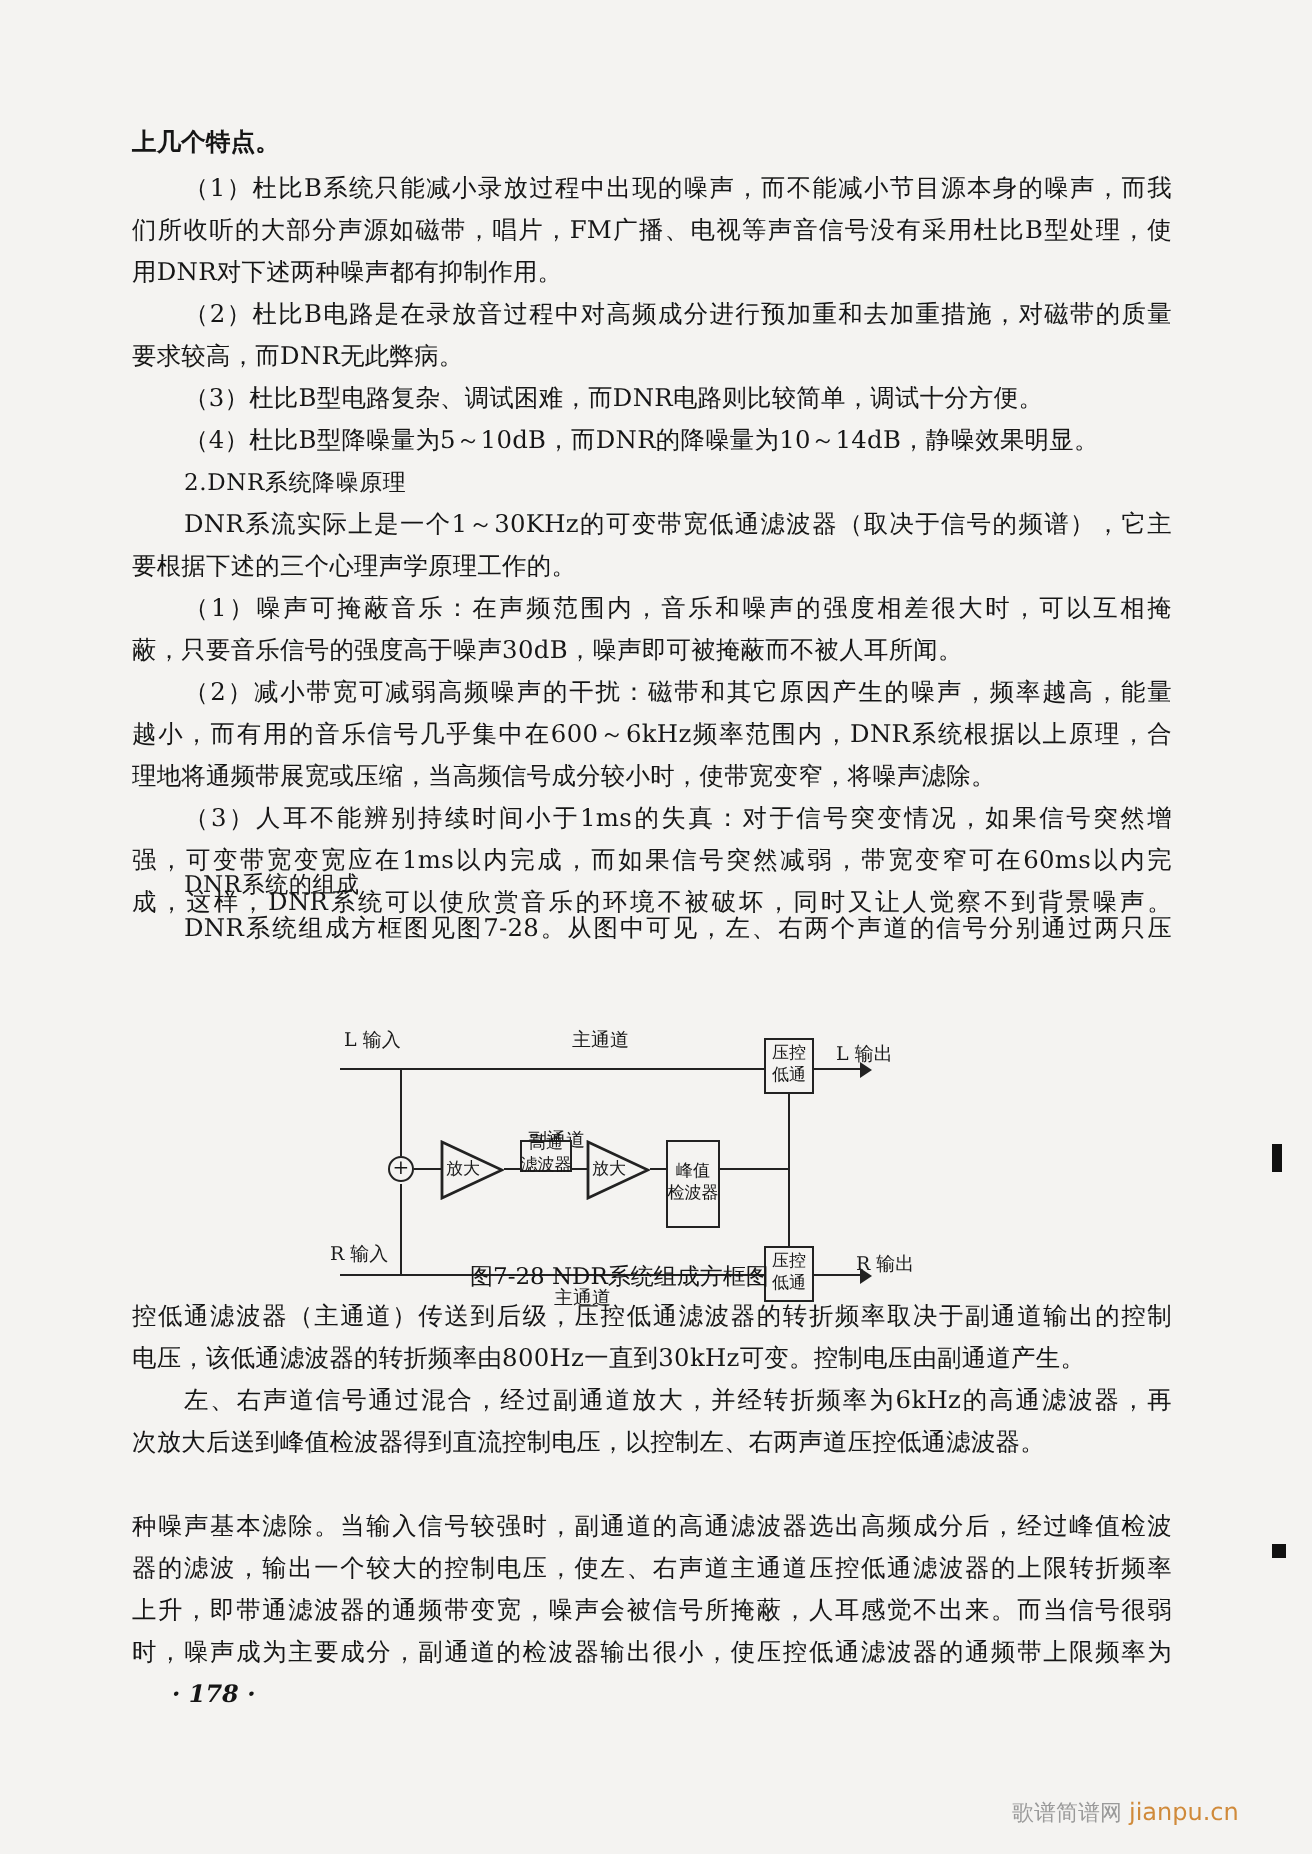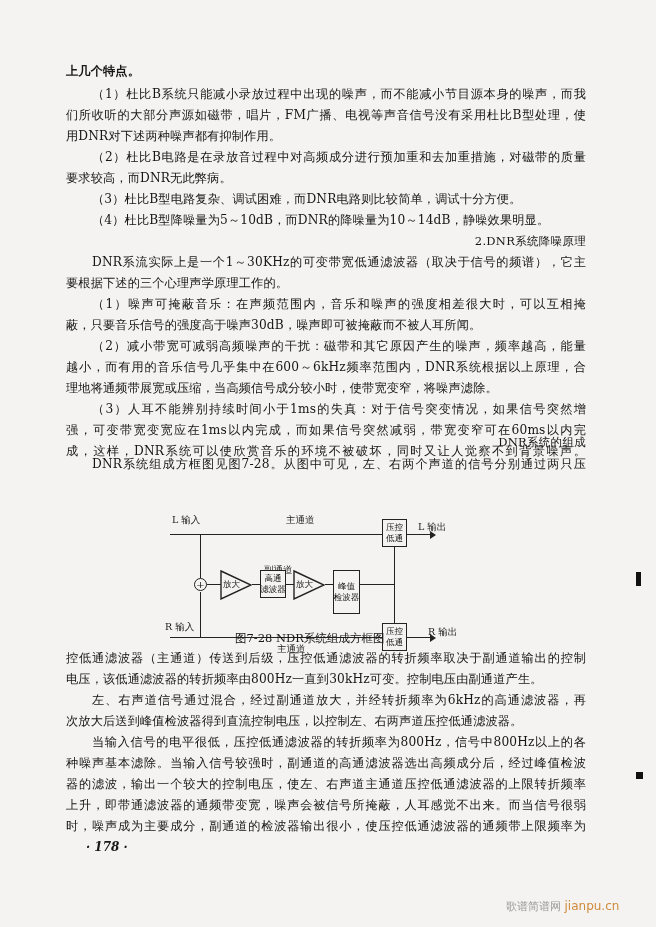--- a/index.html
+++ b/index.html
@@ -10,21 +10,21 @@
     color: #161616;
   }
   .page { position: absolute; left: 0; top: 0; width: 656px; height: 927px; }
   .line {
     position: absolute; left: 66px; width: 520px;
     font-size: 12.2px; line-height: 16px; white-space: nowrap;
     letter-spacing: 0.15px;
   }
   .indent { left: 92px; width: 494px; }
   .bold { font-weight: bold; }
-  .subhead { font-size: 11.5px; letter-spacing: 0.3px; text-align: right; }
+  .subhead { font-size: 11.5px; letter-spacing: 0.3px; }
   .justify { text-align: justify; text-align-last: justify; }
 
   
   .diagram { position: absolute; left: 160px; top: 478px; width: 300px; height: 150px; margin-top: 28px; }
   .dlabel { position: absolute; font-size: 9.5px; white-space: nowrap; color: #1a1a1a; }
   .wire-h { position: absolute; height: 1.4px; background: #222; }
   .wire-v { position: absolute; width: 1.4px; background: #222; }
   .box {
     position: absolute; border: 1.5px solid #222; background: #f4f3f1;
     font-size: 8.5px; line-height: 11px; text-align: center; display: flex;
@@ -89,21 +89,21 @@
     <div class="wire-v" style="left:40px; top:86px; height:46px"></div>
 
     <div class="sum" style="left:34px; top:72px">+</div>
 
     <div class="wire-h" style="left:47px; top:78px; width:14px"></div>
     <svg style="position:absolute;left:60px;top:64px" width="32" height="30">
       <polygon points="1,1 31,15 1,29" fill="#f4f3f1" stroke="#222" stroke-width="1.4"></polygon>
     </svg>
     <div class="dlabel" style="left:63px; top:73px; font-size:8.5px">放大</div>
     <div class="wire-h" style="left:92px; top:78px; width:8px"></div>
-    <div class="box" style="left:100px; top:64px; width:26px; height:28px; white-space:pre">高通
+    <div class="box" style="left:100px; top:64px; width:26px; height:16px; white-space:pre">高通
 滤波器</div>
     <div class="wire-h" style="left:126px; top:78px; width:8px"></div>
     <svg style="position:absolute;left:133px;top:64px" width="32" height="30">
       <polygon points="1,1 31,15 1,29" fill="#f4f3f1" stroke="#222" stroke-width="1.4"></polygon>
     </svg>
     <div class="dlabel" style="left:136px; top:73px; font-size:8.5px">放大</div>
     <div class="wire-h" style="left:165px; top:78px; width:8px"></div>
     <div class="box" style="left:173px; top:64px; width:27px; height:44px; white-space:pre">峰值
 检波器</div>
     <div class="wire-h" style="left:200px; top:78px; width:34px"></div>
@@ -115,21 +115,20 @@
     <div class="box" style="left:222px; top:117px; width:25px; height:28px; white-space:pre">压控
 低通</div>
   </div>
 
   <div class="caption">图7-28 NDR系统组成方框图</div>
 
   <div class="line justify" style="top:650px">控低通滤波器（主通道）传送到后级，压控低通滤波器的转折频率取决于副通道输出的控制</div>
   <div class="line" style="top:671px">电压，该低通滤波器的转折频率由800Hz一直到30kHz可变。控制电压由副通道产生。</div>
   <div class="line indent justify" style="top:692px">左、右声道信号通过混合，经过副通道放大，并经转折频率为6kHz的高通滤波器，再</div>
   <div class="line" style="top:713px">次放大后送到峰值检波器得到直流控制电压，以控制左、右两声道压控低通滤波器。</div>
-  <div class="line indent justify" style="top:734px">当输入信号的电平很低，压控低通滤波器的转折频率为800Hz，信号中800Hz以上的各</div>
   <div class="line justify" style="top:755px">种噪声基本滤除。当输入信号较强时，副通道的高通滤波器选出高频成分后，经过峰值检波</div>
   <div class="line justify" style="top:797px">上升，即带通滤波器的通频带变宽，噪声会被信号所掩蔽，人耳感觉不出来。而当信号很弱</div>
   <div class="line justify" style="top:776px">器的滤波，输出一个较大的控制电压，使左、右声道主通道压控低通滤波器的上限转折频率</div>
   <div class="line justify" style="top:818px">时，噪声成为主要成分，副通道的检波器输出很小，使压控低通滤波器的通频带上限频率为</div>
 
   <div class="pagenum" style="top:840px">· 178 ·</div>
 
   <div class="specks" style="top:572px; height:14px"></div>
   <div class="specks" style="top:772px; height:7px; width:7px"></div>
 

